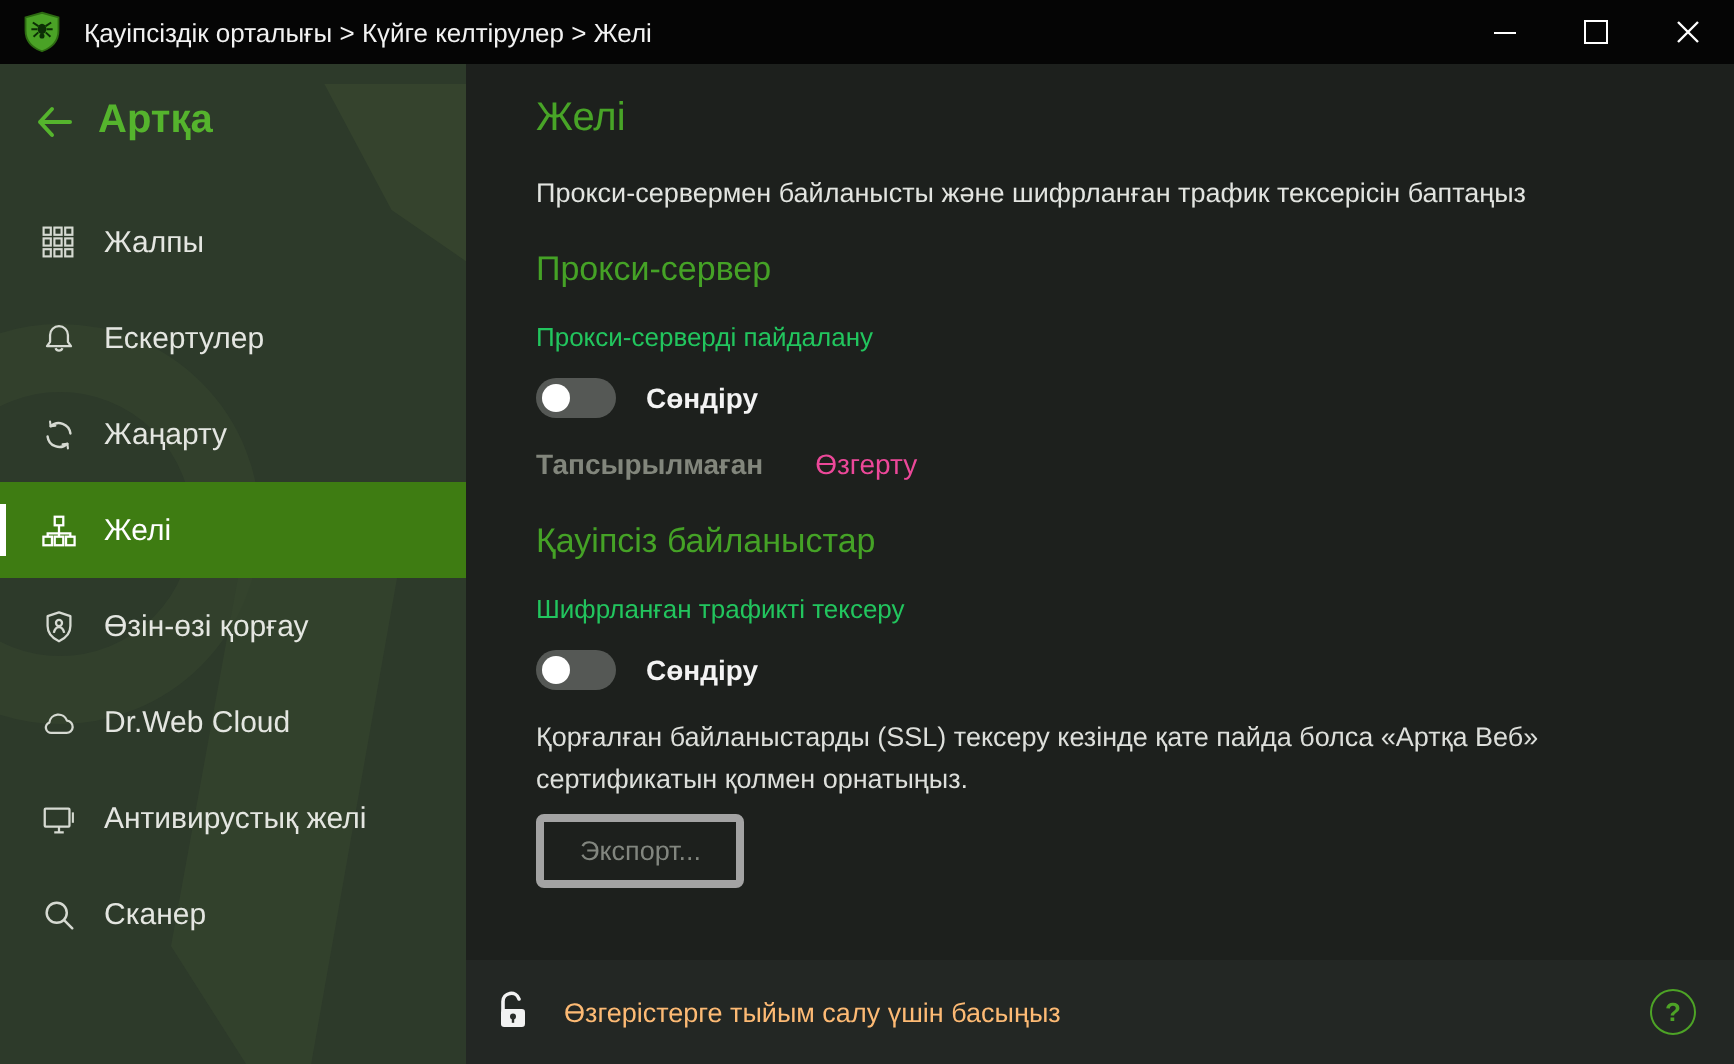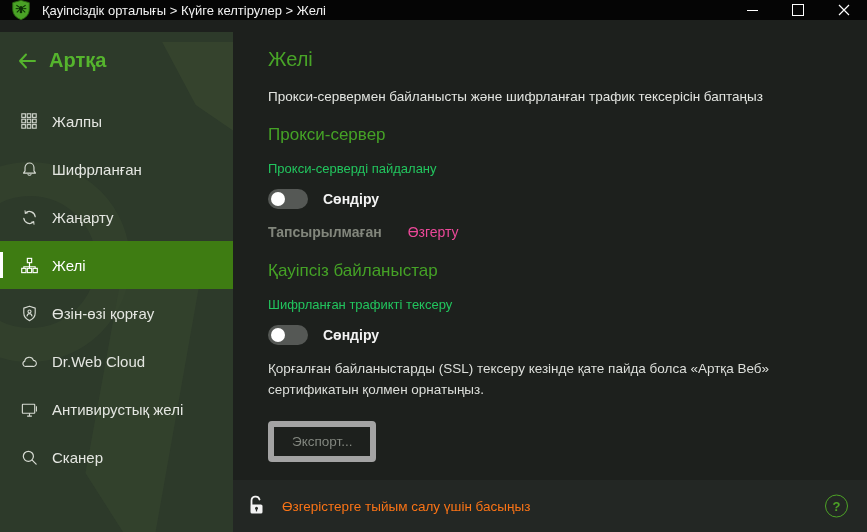--- a/index.html
+++ b/index.html
@@ -4,21 +4,21 @@
 <style>
   html,body{margin:0;padding:0;}
   body{
     width:867px;height:532px;position:relative;overflow:hidden;
     background:#1d201d;
     font-family:"Liberation Sans","DejaVu Sans",sans-serif;
     -webkit-font-smoothing:antialiased;
   }
   
   .titlebar{
-    position:absolute;top:0;left:0;width:867px;height:20px;
+    position:absolute;top:0;left:0;width:867px;height:32px;
     background:#050505;display:flex;align-items:center;z-index:30;
   }
   .titlebar .logo{margin-left:10px;display:flex;align-items:center;}
   .titlebar .crumb{margin-left:10px;color:#f2f2f2;font-size:13px;white-space:nowrap;}
   .win-controls{margin-left:auto;display:flex;height:32px;}
   .win-btn{width:46px;height:32px;display:flex;align-items:center;justify-content:center;cursor:default;}
   .glyph-min{display:block;width:11px;height:0;border-top:1px solid #ffffff;}
   .glyph-max{display:block;width:10px;height:10px;border:1px solid #ffffff;}
   
   .sidebar{
@@ -63,31 +63,31 @@
   }
   .toggle .knob{
     position:absolute;left:3px;top:3px;width:14px;height:14px;border-radius:50%;background:#ffffff;
   }
   .toggle-label{margin-left:15px;color:#f3f3f3;font-size:14px;font-weight:bold;}
   .value-row{margin-top:15px;display:flex;align-items:center;font-size:14px;}
   .value-current{color:#82867c;font-weight:bold;}
   .value-change{color:#ec4899;margin-left:26px;cursor:pointer;}
   .note{margin-top:13px;max-width:600px;color:#dddfdb;font-size:13.5px;line-height:21px;}
   .export-btn{
-    margin-top:21px;display:inline-block;background:#23261f00;border:6px solid #a3a3a3;
+    margin-top:7px;display:inline-block;background:#23261f00;border:4px solid #a3a3a3;
     border-radius:4px;color:#82867f;font-size:13.5px;padding:7px 18px;
     font-family:inherit;cursor:default;background:transparent;
   }
   
   .footer{
     position:absolute;left:233px;right:0;bottom:0;height:52px;background:#232724;
     display:flex;align-items:center;padding-left:13px;box-sizing:border-box;
   }
   .lock-wrap{display:flex;align-items:center;gap:13px;cursor:pointer;}
-  .lock-hint{color:#f97316;font-size:13.5px;}
+  .lock-hint{color:#fdba74;font-size:13.5px;}
   .help{
     position:absolute;right:19px;top:50%;transform:translateY(-50%);
     width:21px;height:21px;border-radius:50%;border:1.5px solid #4da326;
     color:#4da326;font-size:13px;font-weight:bold;display:flex;align-items:center;
     justify-content:center;cursor:pointer;
   }
   svg{display:block;}
 </style>
 </head>
 <body>
@@ -157,21 +157,21 @@
       <span>Жалпы</span>
     </div>
 
     <div class="item">
       <span class="icon">
         <svg width="19" height="19" viewBox="0 0 20 20" stroke="#d6dad2" fill="none" stroke-width="1.2" stroke-linejoin="round">
           <path d="M10 3.2a4.7 4.7 0 0 1 4.7 4.7v3.6l1.6 2.3H3.7l1.6-2.3V7.9A4.7 4.7 0 0 1 10 3.2Z"></path>
           <path d="M8.2 14.8a1.9 1.9 0 0 0 3.6 0"></path>
         </svg>
       </span>
-      <span>Шифрланған</span>
+      <span>Ескертулер</span>
     </div>
 
     <div class="item">
       <span class="icon">
         <svg width="19" height="19" viewBox="0 0 20 20" stroke="#d6dad2" fill="none" stroke-width="1.3" stroke-linecap="round">
           <path d="M16 9.2A6.2 6.2 0 0 0 5.6 5.4"></path>
           <path d="M5.6 5.4 5.3 2.9M5.6 5.4l2.5-.3" stroke-width="1.1"></path>
           <path d="M4 10.8a6.2 6.2 0 0 0 10.4 3.8"></path>
           <path d="M14.4 14.6l.3 2.5M14.4 14.6l-2.5.3" stroke-width="1.1"></path>
         </svg>

